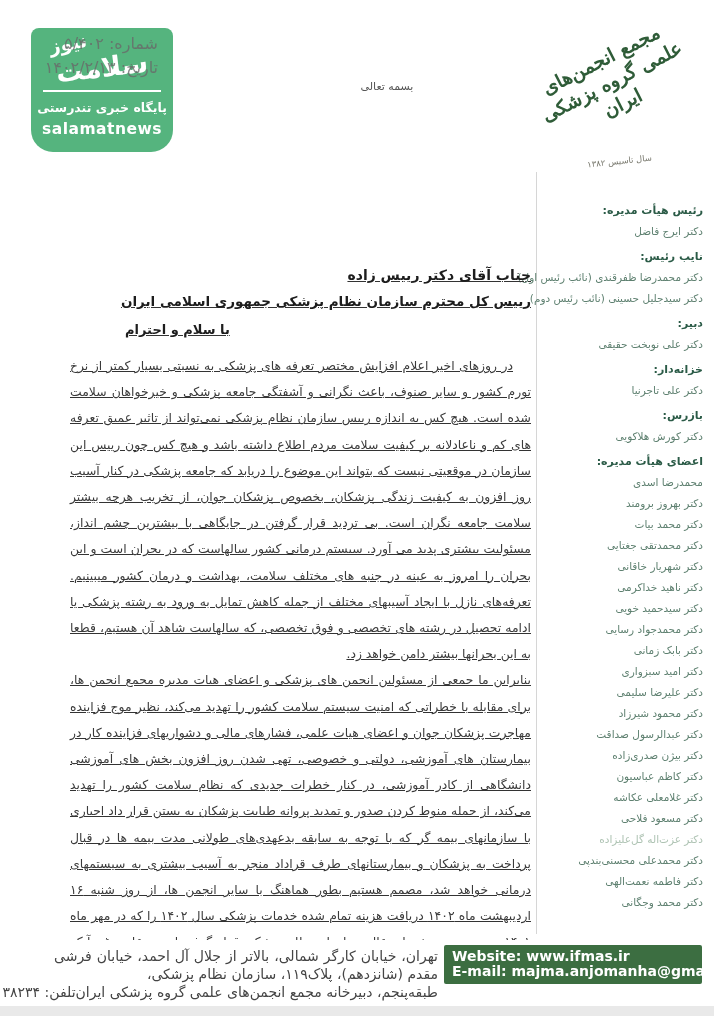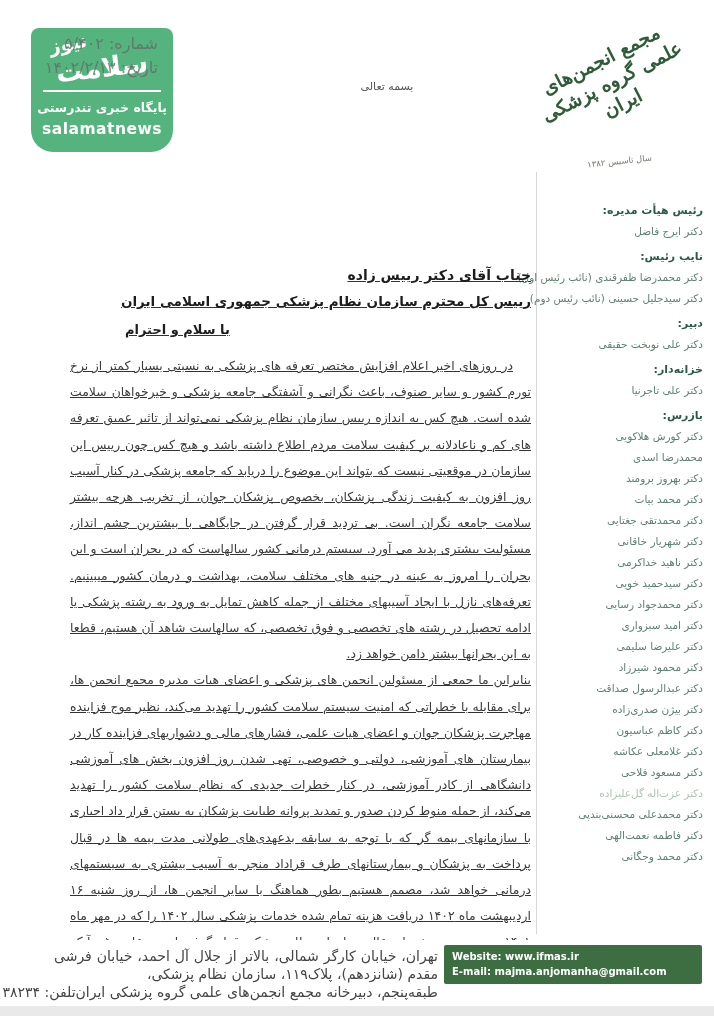--- a/index.html
+++ b/index.html
@@ -70,21 +70,21 @@
 
   
   .footer-address{position:absolute;top:947px;right:276px;left:54px;color:#444;
     font-size:14px;line-height:18px;text-align:justify;}
   .footer-line2{display:flex;justify-content:space-between;align-items:baseline;}
   .footer-line2 .ft-pair{white-space:nowrap;}
   .contact-box{
     position:absolute;top:945px;right:12px;width:258px;height:39px;
     background:#3c6e41;color:#ffffff;border-radius:2px;
     direction:ltr;text-align:left;padding:4px 8px;box-sizing:border-box;
-    font-size:10px;font-weight:bold;line-height:15px;
+    font-size:14px;font-weight:bold;line-height:15px;
   }
   .contact-box .row{white-space:nowrap;}
 
   .bottom-strip{position:absolute;top:1006px;left:0;width:714px;height:10px;background:#e9e9e9;}
 </style>
 </head>
 <body>
 
 <div class="page">
 
@@ -114,28 +114,30 @@
       <div class="sb-name">دکتر ایرج فاضل</div>
       <div class="sb-heading">نایب رئیس:</div>
       <div class="sb-name">دکتر محمدرضا ظفرقندی (نائب رئیس اول)</div>
       <div class="sb-name">دکتر سیدجلیل حسینی (نائب رئیس دوم)</div>
       <div class="sb-heading">دبیر:</div>
       <div class="sb-name">دکتر علی نوبخت حقیقی</div>
       <div class="sb-heading">خزانه‌دار:</div>
       <div class="sb-name">دکتر علی تاجرنیا</div>
       <div class="sb-heading">بازرس:</div>
       <div class="sb-name">دکتر کورش هلاکویی</div>
+      <div class="sb-heading">اعضای هیأت مدیره:</div>
       <div class="sb-name">محمدرضا اسدی</div>
       <div class="sb-name">دکتر بهروز برومند</div>
       <div class="sb-name">دکتر محمد بیات</div>
       <div class="sb-name">دکتر محمدتقی جغتایی</div>
       <div class="sb-name">دکتر شهریار خاقانی</div>
       <div class="sb-name">دکتر ناهید خداکرمی</div>
       <div class="sb-name">دکتر سیدحمید خویی</div>
       <div class="sb-name">دکتر محمدجواد رسایی</div>
+      <div class="sb-name">دکتر بابک زمانی</div>
       <div class="sb-name">دکتر امید سبزواری</div>
       <div class="sb-name">دکتر علیرضا سلیمی</div>
       <div class="sb-name">دکتر محمود شیرزاد</div>
       <div class="sb-name">دکتر عبدالرسول صداقت</div>
       <div class="sb-name">دکتر بیژن صدری‌زاده</div>
       <div class="sb-name">دکتر کاظم عباسیون</div>
       <div class="sb-name">دکتر غلامعلی عکاشه</div>
       <div class="sb-name">دکتر مسعود فلاحی</div>
       <div class="sb-name muted">دکتر عزت‌اله گل‌علیزاده</div>
       <div class="sb-name">دکتر محمدعلی محسنی‌بندپی</div>

